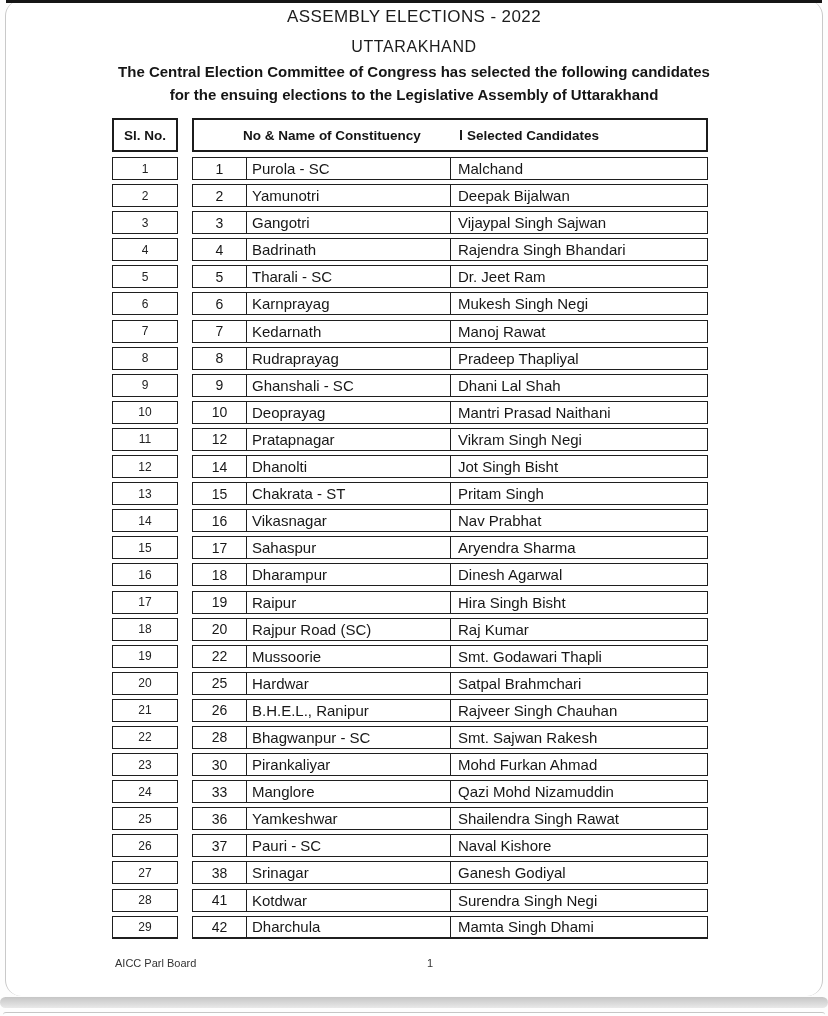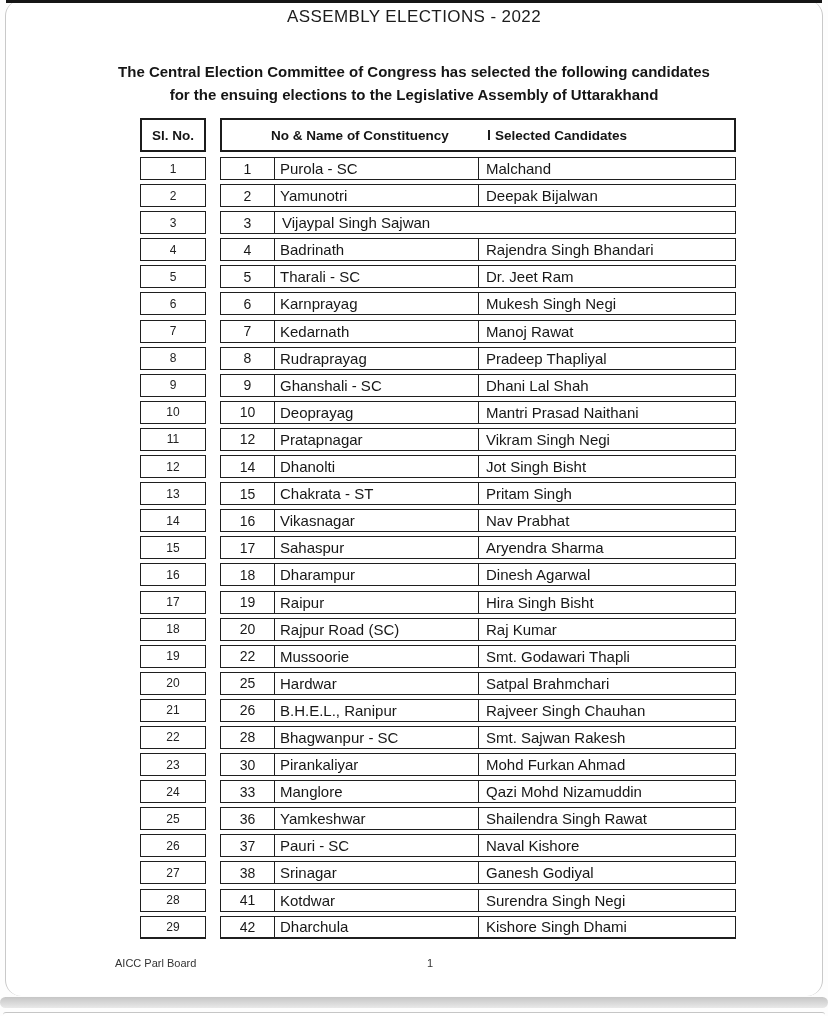--- a/index.html
+++ b/index.html
@@ -63,21 +63,21 @@
   }
   
   .table-area {
     position: absolute;
     left: 106px;
     top: 118px;
     display: flex;
     gap: 14px;
   }
   .col-stack { display: flex; flex-direction: column; }
-  .sl-stack  { width: 66px; margin-left: 28px; }
+  .sl-stack  { width: 66px; }
   .main-stack{ width: 516px; }
 
   .hdr-box {
     box-sizing: border-box;
     height: 34px;
     border: 2px solid #1c1c1c;
     display: flex;
     align-items: center;
     margin-bottom: 5px;
     font-weight: 700;
@@ -183,20 +183,21 @@
 </head>
 <body>
 
 <div class="viewport">
 
   <div class="page1">
     <div class="topline"></div>
 
     <div class="doc-title">ASSEMBLY ELECTIONS - 2022</div>
 
+    <div class="doc-subtitle">UTTARAKHAND</div>
 
     <div class="doc-intro">
       <div>The Central Election Committee of Congress has selected the following candidates</div>
       <div>for the ensuing elections to the Legislative Assembly of Uttarakhand</div>
     </div>
 
     <div class="table-area">
 
       <div class="col-stack sl-stack">
         <div class="hdr-box">Sl. No.</div>
@@ -332,20 +333,21 @@
   </div>
 
   <div class="row-box">
     <div class="cell cell-no">2</div>
     <div class="cell cell-name">Yamunotri</div>
     <div class="cell cell-candidate">Deepak Bijalwan</div>
   </div>
 
   <div class="row-box">
     <div class="cell cell-no">3</div>
+    <div class="cell cell-name">Gangotri</div>
     <div class="cell cell-candidate">Vijaypal Singh Sajwan</div>
   </div>
 
   <div class="row-box">
     <div class="cell cell-no">4</div>
     <div class="cell cell-name">Badrinath</div>
     <div class="cell cell-candidate">Rajendra Singh Bhandari</div>
   </div>
 
   <div class="row-box">
@@ -488,21 +490,21 @@
 
   <div class="row-box">
     <div class="cell cell-no">41</div>
     <div class="cell cell-name">Kotdwar</div>
     <div class="cell cell-candidate">Surendra Singh Negi</div>
   </div>
 
   <div class="row-box">
     <div class="cell cell-no">42</div>
     <div class="cell cell-name">Dharchula</div>
-    <div class="cell cell-candidate">Kishore Singh Dhami</div>
+    <div class="cell cell-candidate">Mamta Singh Dhami</div>
   </div>
 </div>
       </div>
 
     </div>
 
     <div class="footer-left">AICC Parl Board</div>
     <div class="footer-page">1</div>
   </div>
 

